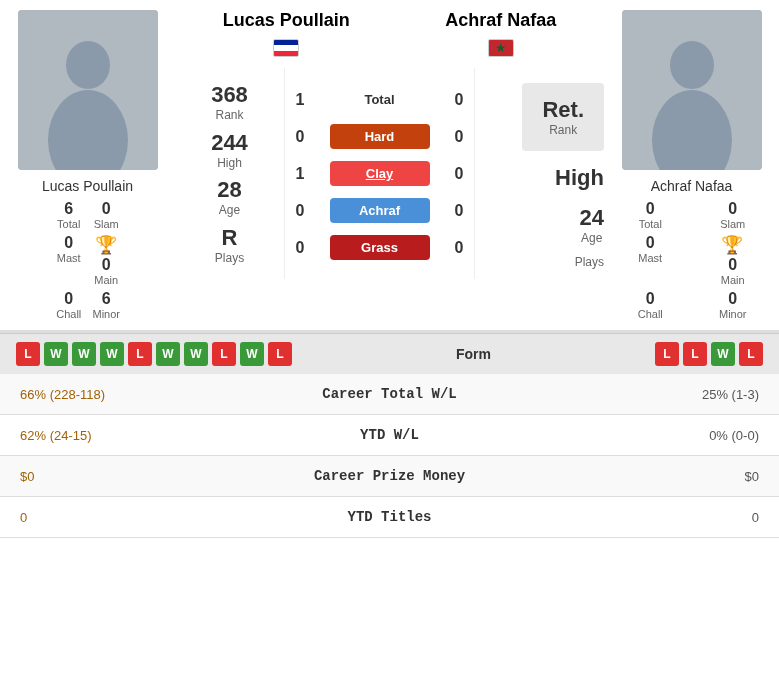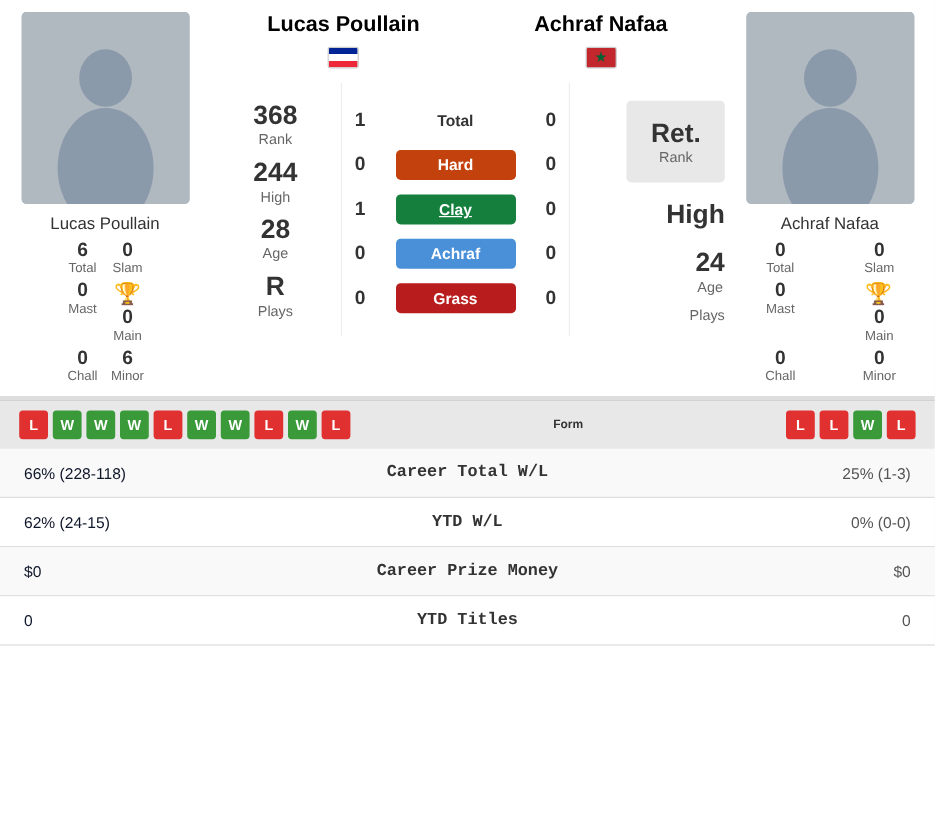--- a/index.html
+++ b/index.html
@@ -89,21 +89,21 @@
       text-align: center;
     }
 
     .surface-total {
       background: transparent;
       color: #333;
       font-weight: bold;
     }
 
     .surface-hard { background: #c2410c; }
-    .surface-clay { background: #15803d; text-decoration: underline; }
+    .surface-clay { background: #ef4444; text-decoration: underline; }
     .surface-indoor { background: #4a90d9; }
     .surface-grass { background: #b91c1c; }
 
     
     .form-section {
       background: #e8e8e8;
       padding: 8px 16px;
       display: flex;
       align-items: center;
       justify-content: space-between;
@@ -125,21 +125,21 @@
       color: #fff;
       font-size: 12px;
       font-weight: bold;
     }
 
     .badge-l { background: #e03030; }
     .badge-w { background: #3a9a3a; }
 
     .form-label {
       font-weight: bold;
-      font-size: 10px;
+      font-size: 14px;
       color: #333;
     }
 
     
     .stats-rows {
       width: 100%;
     }
 
     .stats-row {
       display: flex;
@@ -149,21 +149,21 @@
       background: #fff;
     }
 
     .stats-row:nth-child(odd) {
       background: #f9f9f9;
     }
 
     .stats-row-left {
       flex: 1;
       text-align: left;
-      color: #0f172a;
+      color: #a16207;
       font-size: 13px;
     }
 
     .stats-row-center {
       width: 200px;
       text-align: center;
       font-weight: bold;
       font-size: 14px;
       color: #333;
       font-family: Liberation Mono, monospace;

